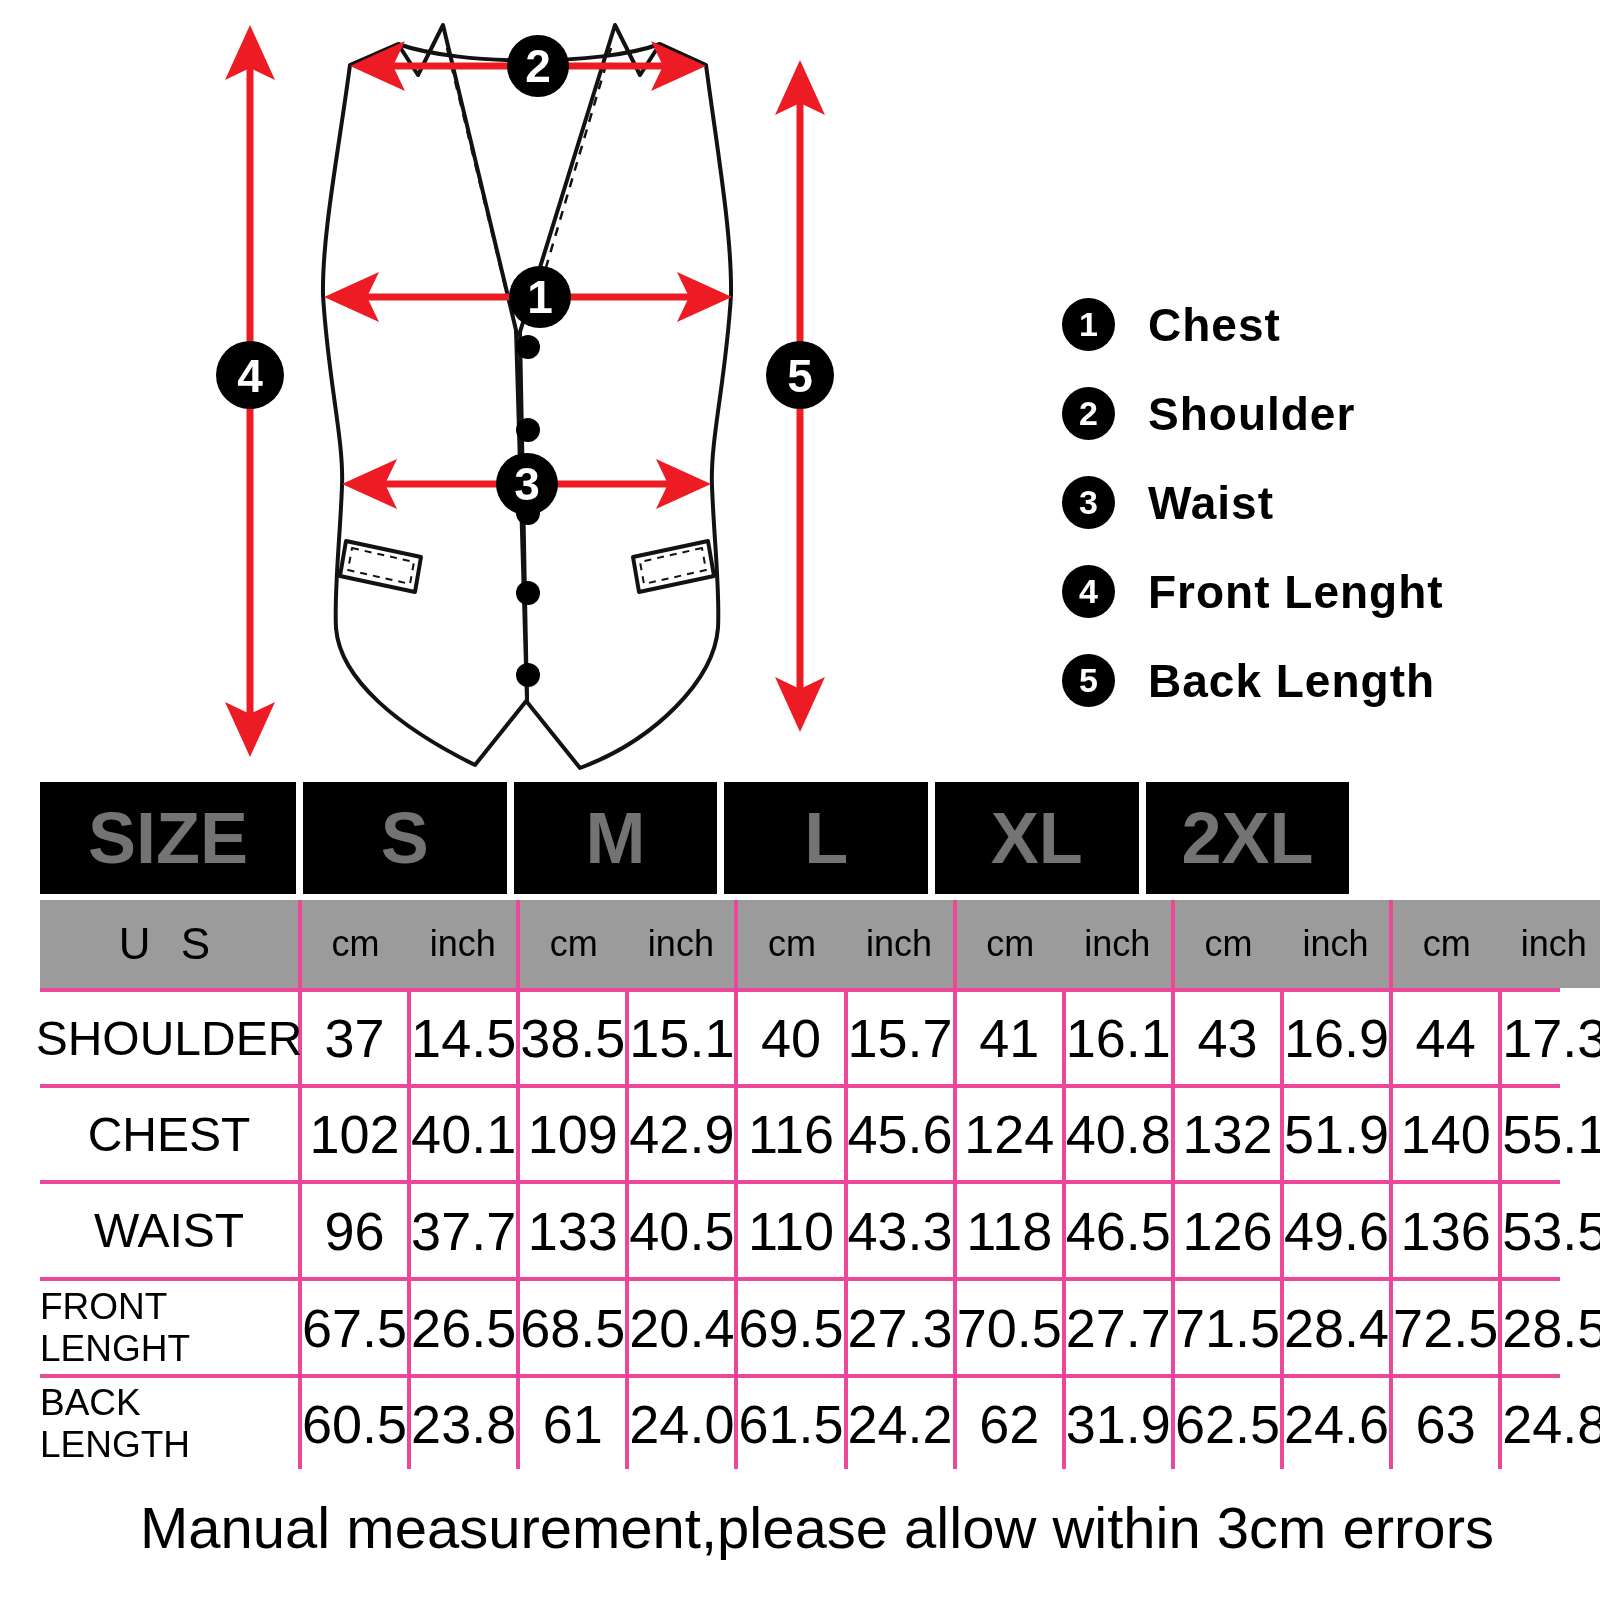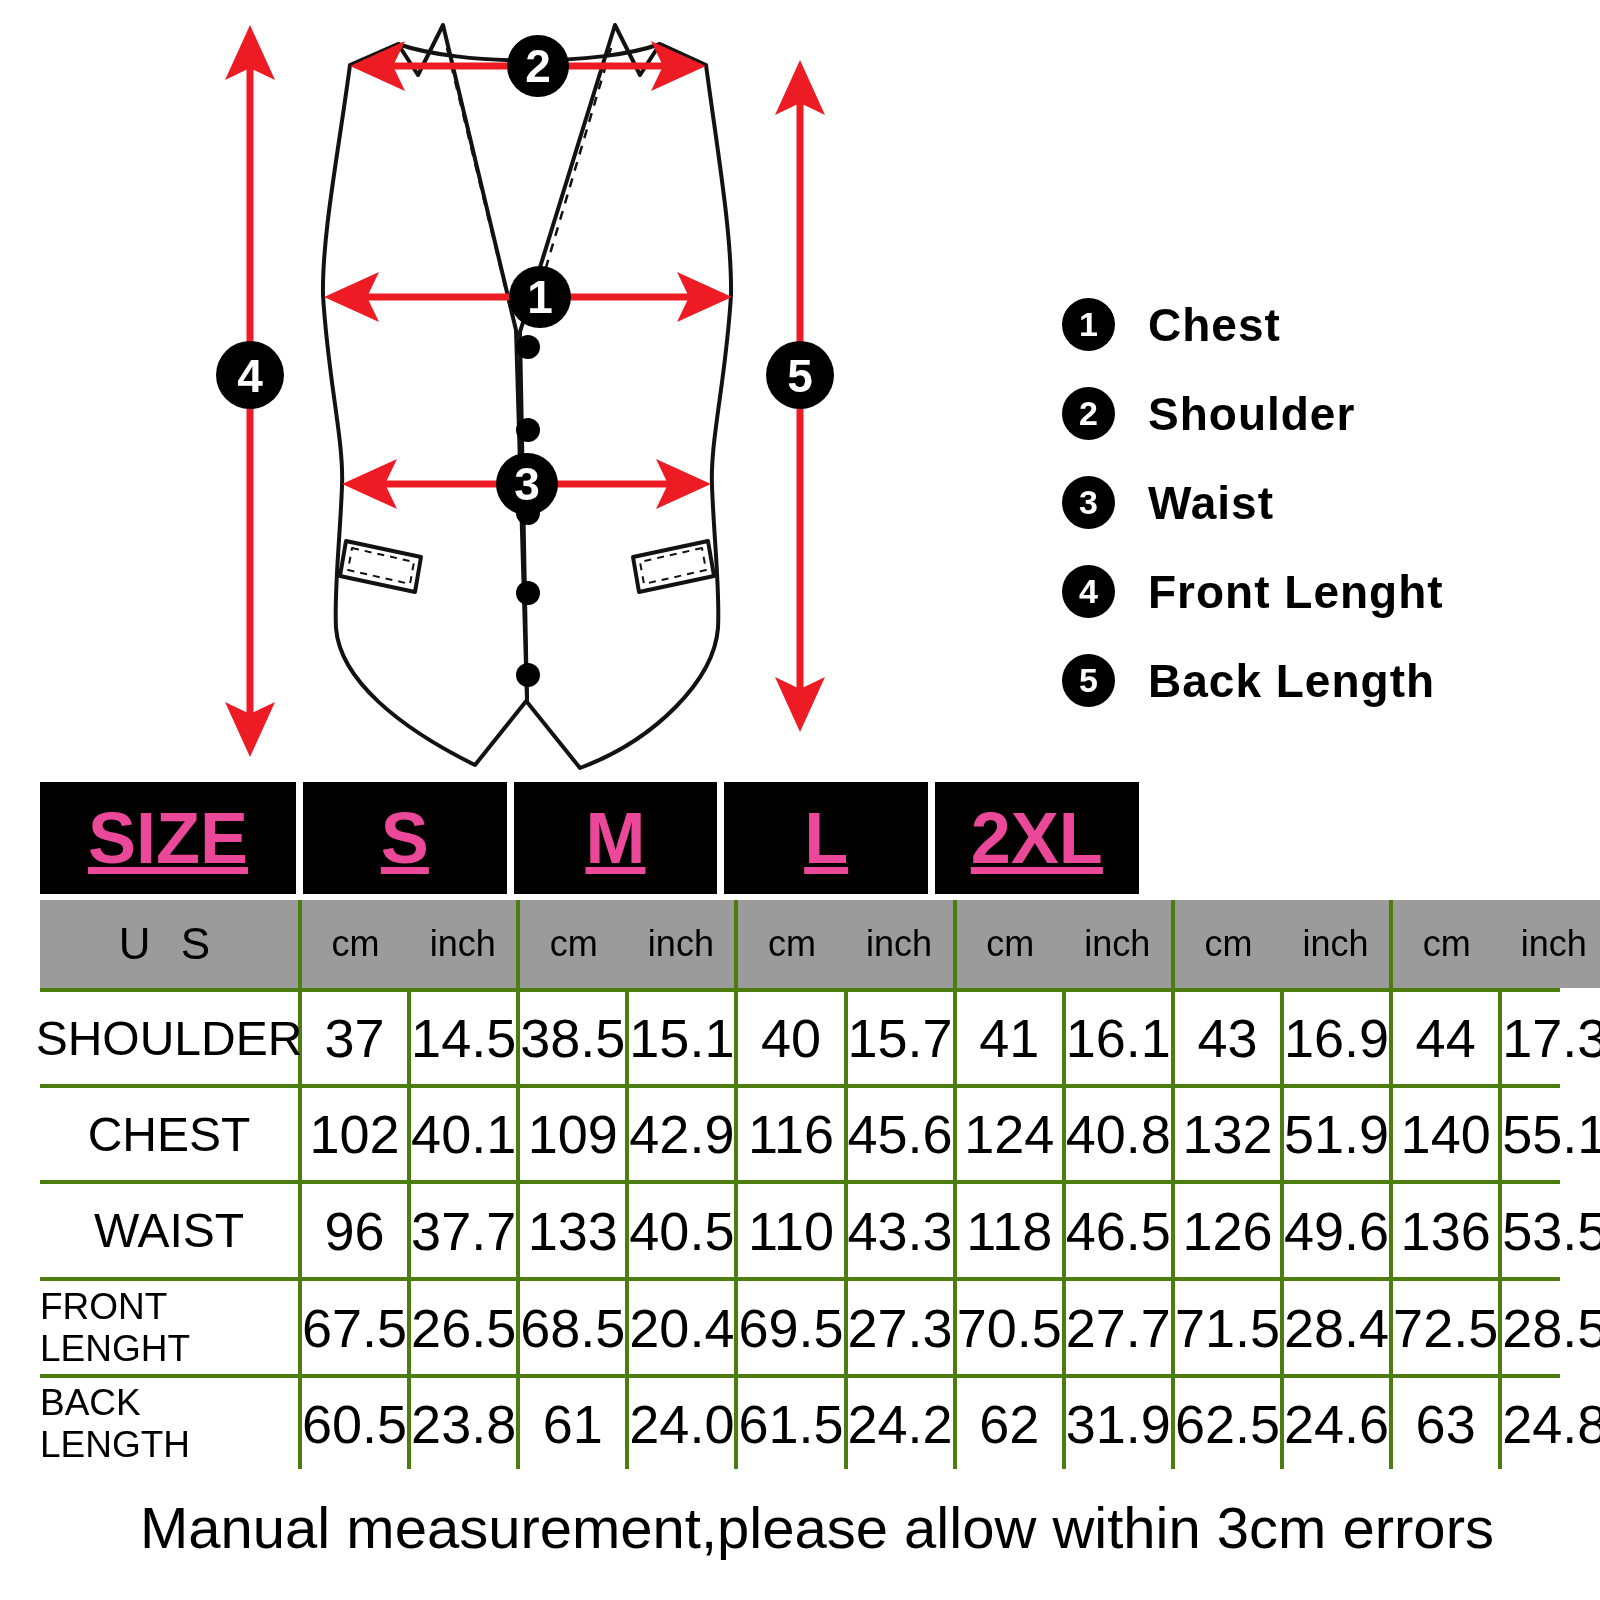--- a/index.html
+++ b/index.html
@@ -12,25 +12,25 @@
   .legend{position:absolute;left:1062px;top:298px;}
   .legend-item{display:flex;align-items:center;height:53px;margin-bottom:36px;}
   .legend-badge{width:53px;height:53px;border-radius:50%;background:#000;color:#fff;
                 display:flex;align-items:center;justify-content:center;
                 font-weight:bold;font-size:34px;flex:0 0 53px;}
   .legend-label{margin-left:33px;font-weight:bold;font-size:46px;letter-spacing:1px;}
 
   
   .size-table{position:absolute;left:40px;top:782px;width:1520px;}
   .thead{display:grid;grid-template-columns:256px repeat(6,1fr);gap:7px;height:112px;margin-bottom:6px;}
-  .th{background:#000;color:#ec4899;font-weight:bold;font-size:72px;
-      display:flex;align-items:center;justify-content:center;text-decoration:underline;}
+  .th{background:#000;color:#737373;font-weight:bold;font-size:72px;
+      display:flex;align-items:center;justify-content:center;}
   .tbody{display:grid;grid-template-columns:258px repeat(12,1fr);
          grid-template-rows:88px 92px 92px 93px 93px 91px;
-         background:#4d7c0f;gap:4px;}
+         background:#ec4899;gap:4px;}
   .cell{background:#fff;display:flex;align-items:center;justify-content:center;font-size:54px;}
   .unit{background:#9b9b9b;font-size:36px;}
   .us{letter-spacing:9px;font-size:44px;}
   .pair{grid-column:span 2;}
   .pair span{flex:1;text-align:center;}
   .rlabel{font-size:48px;}
   .rlabel.small{font-size:37px;}
 
   .note{position:absolute;left:17px;top:1494px;width:100%;text-align:center;font-size:58px;}
 </style>
@@ -148,20 +148,21 @@
       <div class="legend-label">Back Length</div>
     </div>
   </div>
 
   <div class="size-table">
     <div class="thead">
       <div class="th">SIZE</div>
       <div class="th">S</div>
       <div class="th">M</div>
       <div class="th">L</div>
+      <div class="th">XL</div>
       <div class="th">2XL</div>
     </div>
 
     <div class="tbody">
 
       <div class="cell unit us">U S</div>
       <div class="cell unit pair">
         <span>cm</span>
         <span>inch</span>
       </div>

